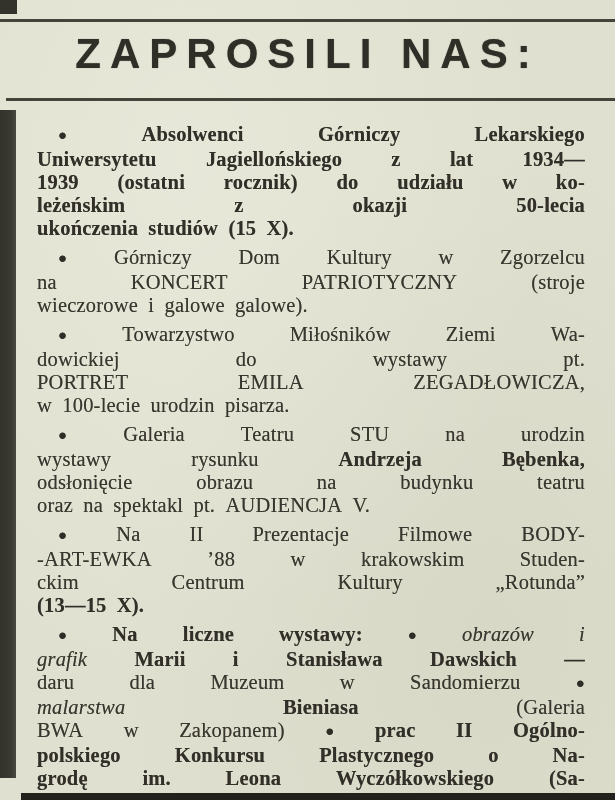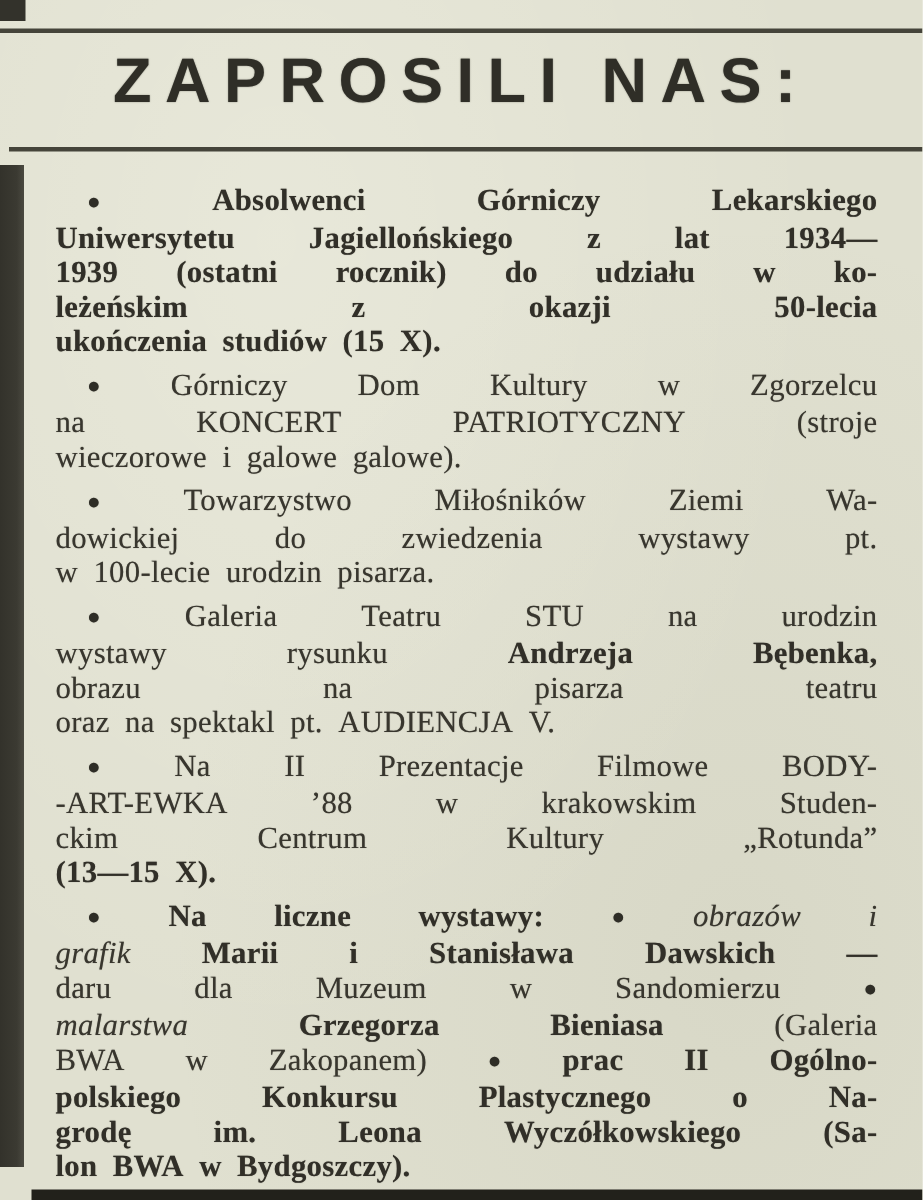--- a/index.html
+++ b/index.html
@@ -131,23 +131,27 @@
         <div class="line j ind">
           <span class="w s-bullet">●</span>
           <span class="w s-r">Towarzystwo</span>
           <span class="w s-r">Miłośników</span>
           <span class="w s-r">Ziemi</span>
           <span class="w s-r">Wa-</span>
         </div>
         <div class="line j">
           <span class="w s-r">dowickiej</span>
           <span class="w s-r">do</span>
-          <span class="w s-r">zwiedzenia</span>
           <span class="w s-r">wystawy</span>
           <span class="w s-r">pt.</span>
+        </div>
+        <div class="line j">
+          <span class="w s-r">PORTRET</span>
+          <span class="w s-r">EMILA</span>
+          <span class="w s-r">ZEGADŁOWICZA,</span>
         </div>
         <div class="line nj">
           <span class="w s-r">w</span>
           <span class="w s-r">100-lecie</span>
           <span class="w s-r">urodzin</span>
           <span class="w s-r">pisarza.</span>
         </div>
       </div>
       <div class="para">
         <div class="line j ind">
@@ -158,23 +162,24 @@
           <span class="w s-r">na</span>
           <span class="w s-r">urodzin</span>
         </div>
         <div class="line j">
           <span class="w s-r">wystawy</span>
           <span class="w s-r">rysunku</span>
           <span class="w s-b">Andrzeja</span>
           <span class="w s-b">Bębenka,</span>
         </div>
         <div class="line j">
+          <span class="w s-r">odsłonięcie</span>
           <span class="w s-r">obrazu</span>
           <span class="w s-r">na</span>
-          <span class="w s-r">pisarza</span>
+          <span class="w s-r">budynku</span>
           <span class="w s-r">teatru</span>
         </div>
         <div class="line nj">
           <span class="w s-r">oraz</span>
           <span class="w s-r">na</span>
           <span class="w s-r">spektakl</span>
           <span class="w s-r">pt.</span>
           <span class="w s-r">AUDIENCJA</span>
           <span class="w s-r">V.</span>
         </div>
@@ -227,21 +232,20 @@
         <div class="line j">
           <span class="w s-r">daru</span>
           <span class="w s-r">dla</span>
           <span class="w s-r">Muzeum</span>
           <span class="w s-r">w</span>
           <span class="w s-r">Sandomierzu</span>
           <span class="w s-bullet">●</span>
         </div>
         <div class="line j">
           <span class="w s-i">malarstwa</span>
-          <span class="w s-b">Grzegorza</span>
           <span class="w s-b">Bieniasa</span>
           <span class="w s-r">(Galeria</span>
         </div>
         <div class="line j">
           <span class="w s-r">BWA</span>
           <span class="w s-r">w</span>
           <span class="w s-r">Zakopanem)</span>
           <span class="w s-bullet">●</span>
           <span class="w s-b">prac</span>
           <span class="w s-b">II</span>

